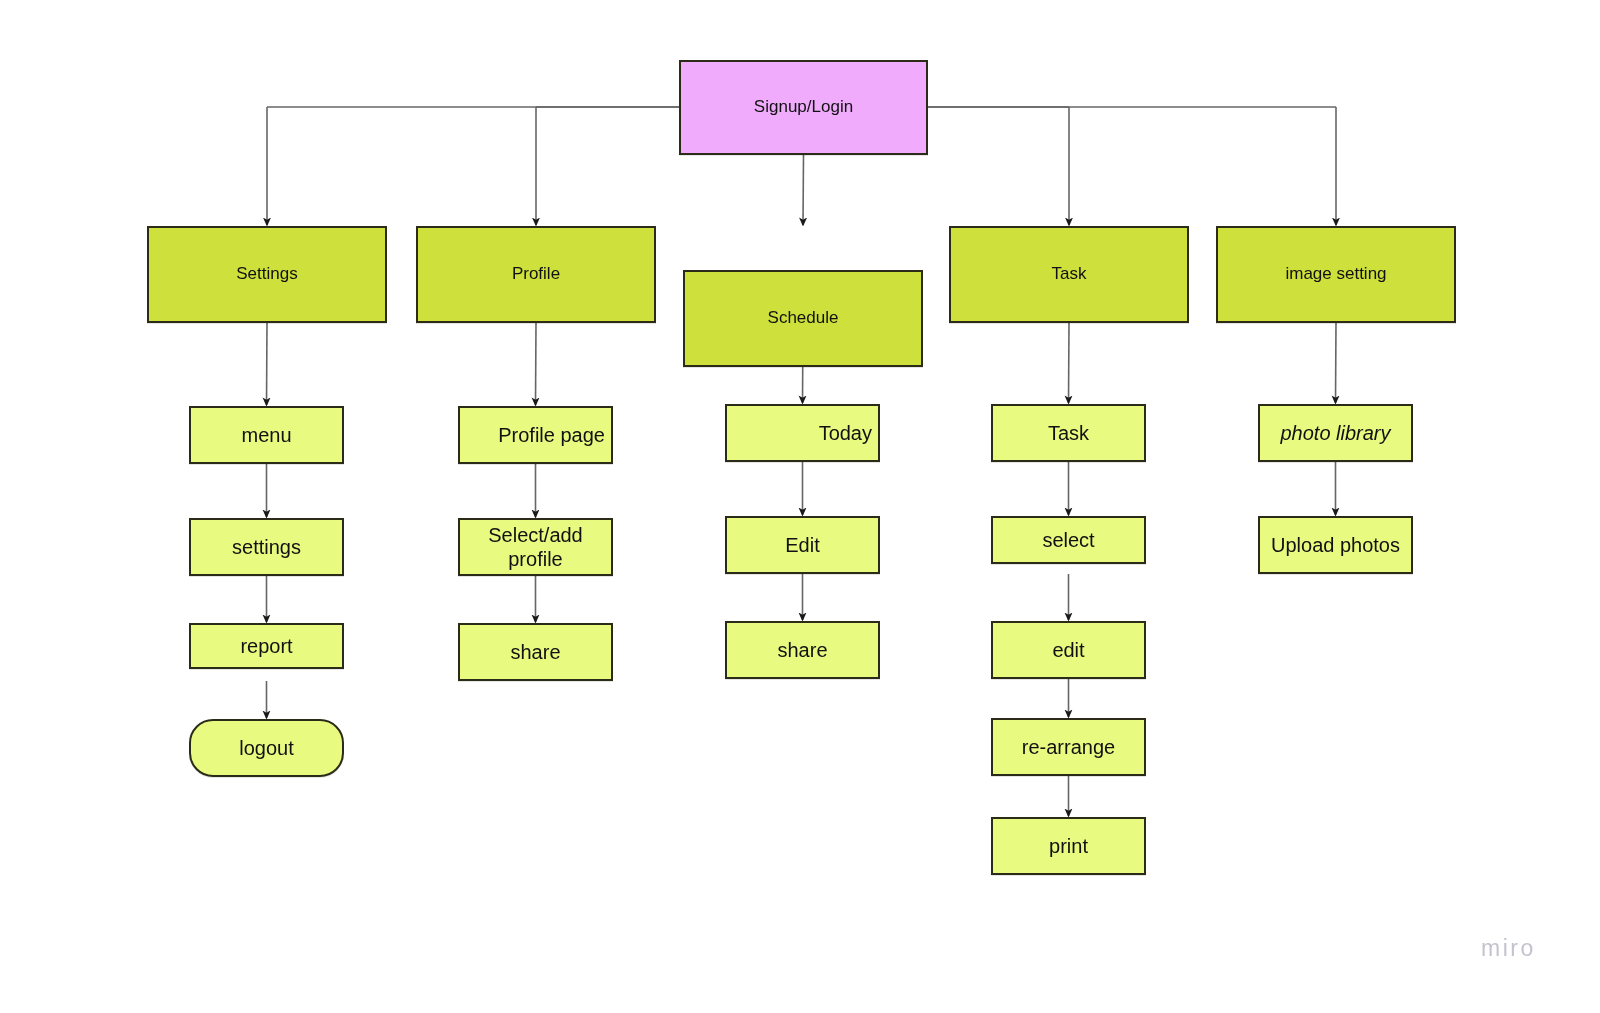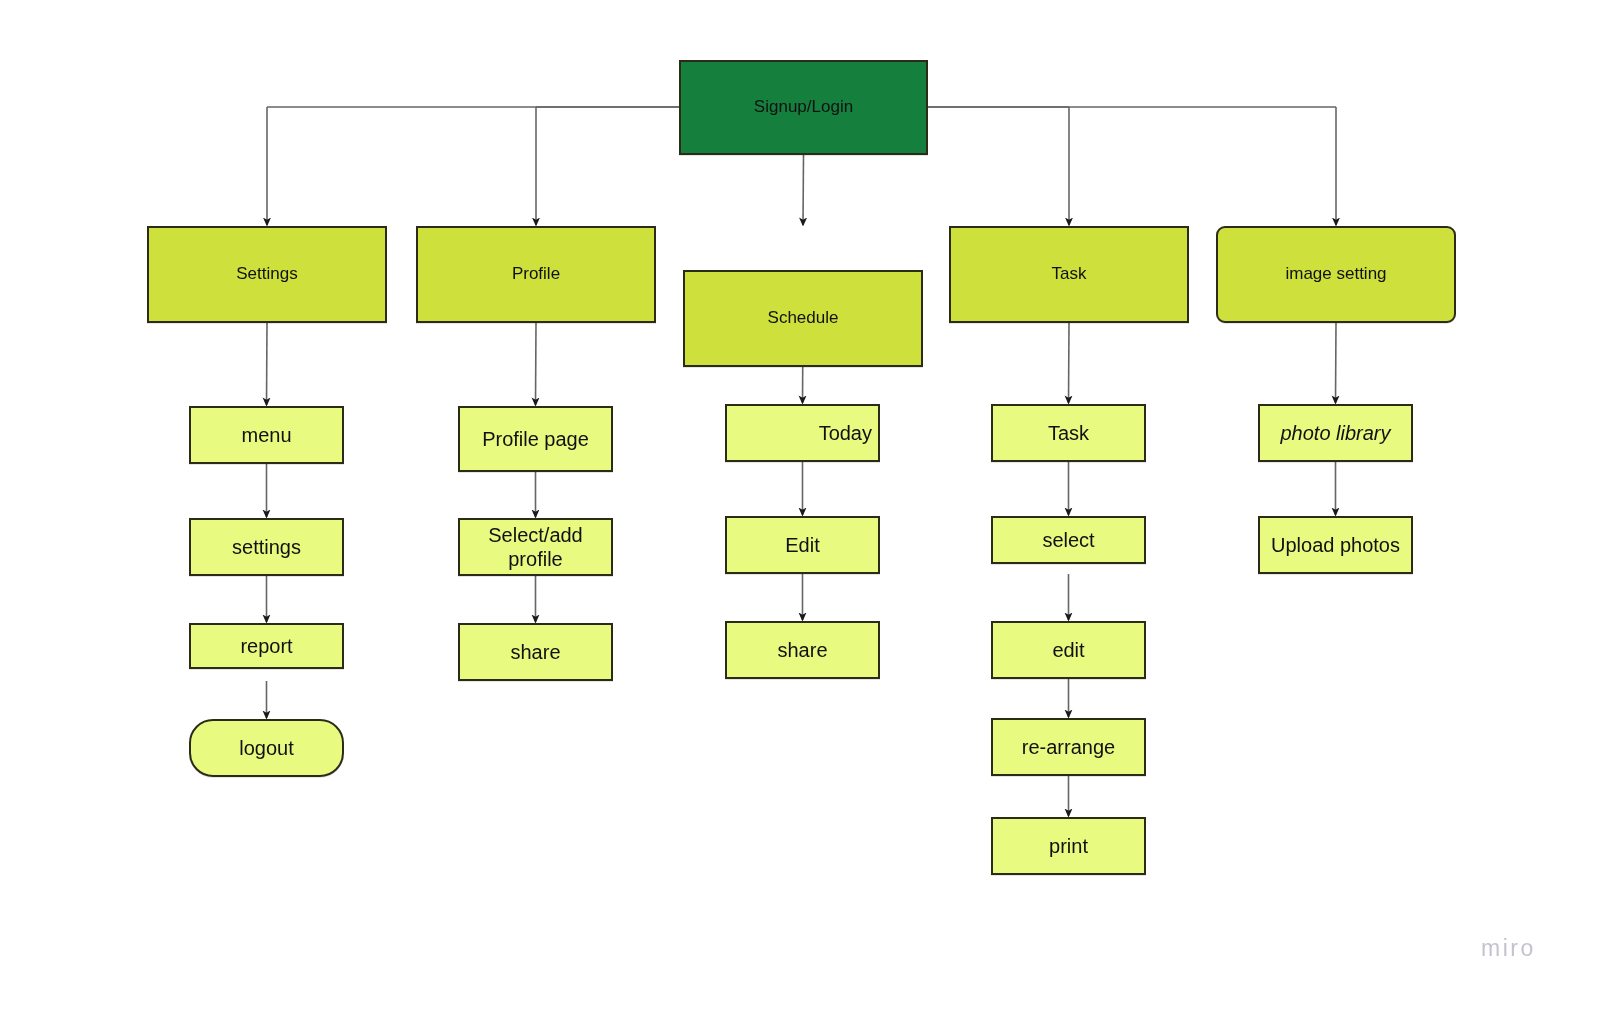--- a/index.html
+++ b/index.html
@@ -38,21 +38,21 @@
     display: flex;
     align-items: center;
     justify-content: center;
     text-align: center;
     color: #111111;
     line-height: 1.2;
     padding: 2px 6px;
     box-shadow: 0 1px 0 rgba(0,0,0,0.10);
   }
   .node.root {
-    background: #15803d;
+    background: #f0abfc;
     font-size: 17px;
   }
   .node.lvl2 {
     background: #cde03c;
     font-size: 17px;
   }
   .node.lvl3 {
     background: #e9fa80;
     font-size: 20px;
   }
@@ -121,21 +121,21 @@
       </div>
       <div class="node lvl3" style="left: 189px; top: 623px; width: 155px; height: 46px;">
         <span>report</span>
       </div>
       <div class="node lvl3" style="left: 189px; top: 719px; width: 155px; height: 58px; border-radius: 24px;">
         <span>logout</span>
       </div>
       <div class="node lvl2" style="left: 416px; top: 226px; width: 240px; height: 97px;">
         <span>Profile</span>
       </div>
-      <div class="node lvl3" style="left: 458px; top: 406px; width: 155px; height: 66px;">
+      <div class="node lvl3" style="left: 458px; top: 406px; width: 155px; height: 58px; justify-content: flex-end;">
         <span>Profile page</span>
       </div>
       <div class="node lvl3" style="left: 458px; top: 518px; width: 155px; height: 58px;">
         <span>Select/add profile</span>
       </div>
       <div class="node lvl3" style="left: 458px; top: 623px; width: 155px; height: 58px;">
         <span>share</span>
       </div>
       <div class="node lvl2" style="left: 683px; top: 226px; width: 240px; height: 97px; margin-top: 44px;">
         <span>Schedule</span>
@@ -160,21 +160,21 @@
       </div>
       <div class="node lvl3" style="left: 991px; top: 621px; width: 155px; height: 58px;">
         <span>edit</span>
       </div>
       <div class="node lvl3" style="left: 991px; top: 718px; width: 155px; height: 58px;">
         <span>re-arrange</span>
       </div>
       <div class="node lvl3" style="left: 991px; top: 817px; width: 155px; height: 58px;">
         <span>print</span>
       </div>
-      <div class="node lvl2" style="left: 1216px; top: 226px; width: 240px; height: 97px; border-radius: 9px;">
+      <div class="node lvl2" style="left: 1216px; top: 226px; width: 240px; height: 97px;">
         <span>image setting</span>
       </div>
       <div class="node lvl3" style="left: 1258px; top: 404px; width: 155px; height: 58px; font-style: italic;">
         <span>photo library</span>
       </div>
       <div class="node lvl3" style="left: 1258px; top: 516px; width: 155px; height: 58px;">
         <span>Upload photos</span>
       </div>
     </div>
 

